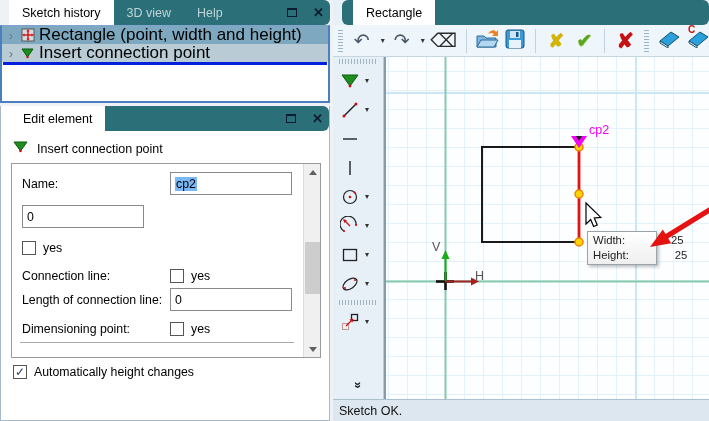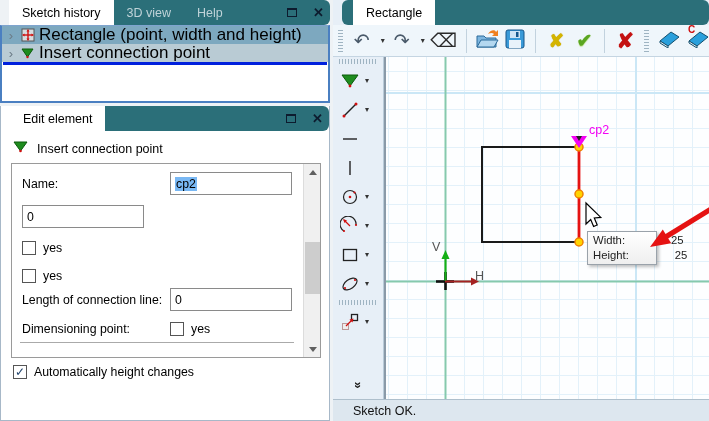--- a/index.html
+++ b/index.html
@@ -82,21 +82,21 @@
     background-repeat:no-repeat,no-repeat,repeat,repeat;
     border-left:2px solid #8a9aa8; }
   .overlay { position:absolute; left:0; top:0; width:325px; height:342px; z-index:3; pointer-events:none; }
   .tooltip { position:absolute; left:201px; top:174px; width:70px; height:34px; background:linear-gradient(#ffffff,#efefef); border:1px solid #9aa2aa; box-shadow:2px 2px 3px rgba(0,0,0,.25); z-index:2; padding:1px 5px; font-size:11.3px; color:#222; }
   .tooltip .trowt { display:flex; line-height:15px;gap:46px; }
   .tooltip .tl { width:42px; }
   .cp2label { position:absolute; left:203px; top:66px; color:#f403f4; font-size:12.5px; z-index:4; }
   .vlabel { position:absolute; left:46px; top:183px; color:#555; font-size:12.5px; z-index:2; }
   .hlabel { position:absolute; left:89px; top:212px; color:#555; font-size:12.5px; z-index:2; }
 
-  .statusbar { position:absolute; left:0; bottom:0; right:0; height:22px; background:#dde7ef; border-top:1px solid #aebfcc; display:flex; align-items:center; padding-left:20px; font-size:12.5px; color:#111; }
+  .statusbar { position:absolute; left:0; bottom:0; right:0; height:22px; background:#dde7ef; border-top:1px solid #aebfcc; display:flex; align-items:center; padding-left:6px; font-size:12.5px; color:#111; }
 </style>
 </head>
 <body>
 
 <div class="app">
 
   <section class="panel-history">
     <div class="tabbar">
       <div class="tab active">Sketch history</div>
       <div class="tab">3D view</div>
@@ -160,20 +160,21 @@
             </div>
         </div>
         <div class="frow" style="top:41px;">
           <input class="input" value="0" style="">
         </div>
         <div class="frow" style="top:77px;">
           <span class="cb"></span>
           <span class="cbsuffix">yes</span>
         </div>
         <div class="frow" style="top:105px;">
+          <span class="flabel">Connection line:</span>
           <span class="cb"></span>
           <span class="cbsuffix">yes</span>
         </div>
         <div class="frow" style="top:124px;">
           <span class="flabel">Length of connection line:</span>
           <input class="input" value="0" style="">
         </div>
         <div class="frow" style="top:158px;">
           <span class="flabel">Dimensioning point:</span>
           <span class="cb"></span>

